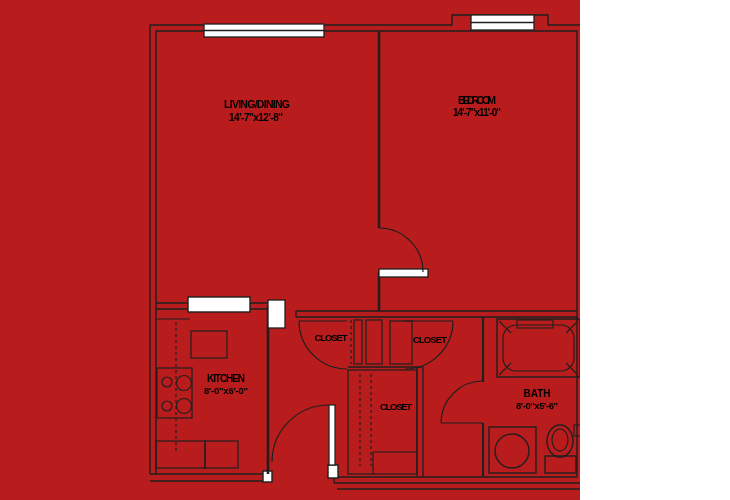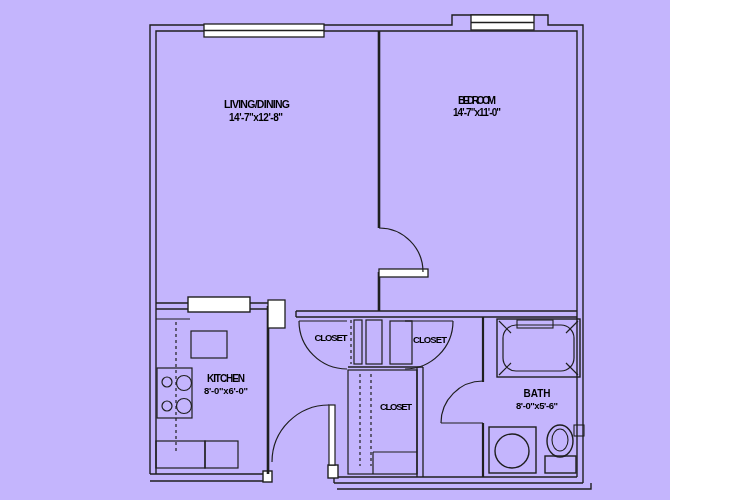--- a/index.html
+++ b/index.html
@@ -1,19 +1,19 @@
 <!DOCTYPE html>
 <html><head>
 <meta charset="utf-8">
 <style>
   html,body{margin:0;padding:0;background:#fff;}
   .canvas{
     position:relative;
-    width:670px;height:500px;
-    background:#c4b5fd;
+    width:580px;height:500px;
+    background:#b91c1c;
     overflow:hidden;
     font-family:"Liberation Sans", sans-serif;
   }
   svg text{
     font-family:"Liberation Sans", sans-serif;
     font-weight:bold;
     fill:#000;
   }
 </style>
 </head>

